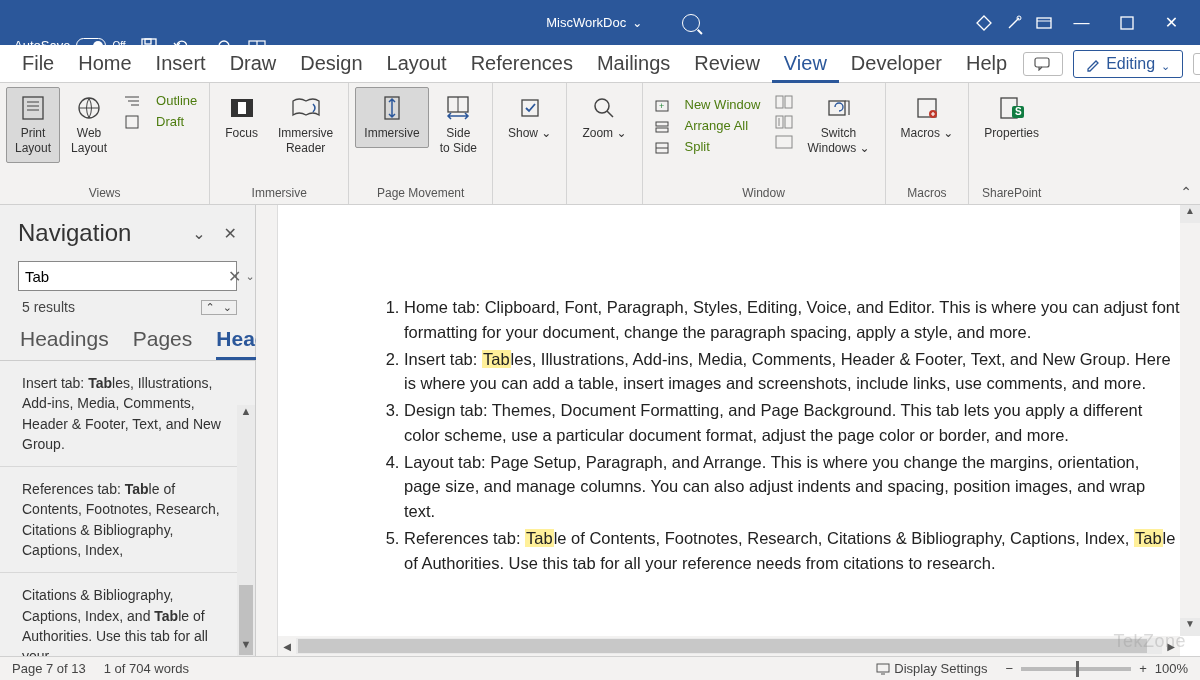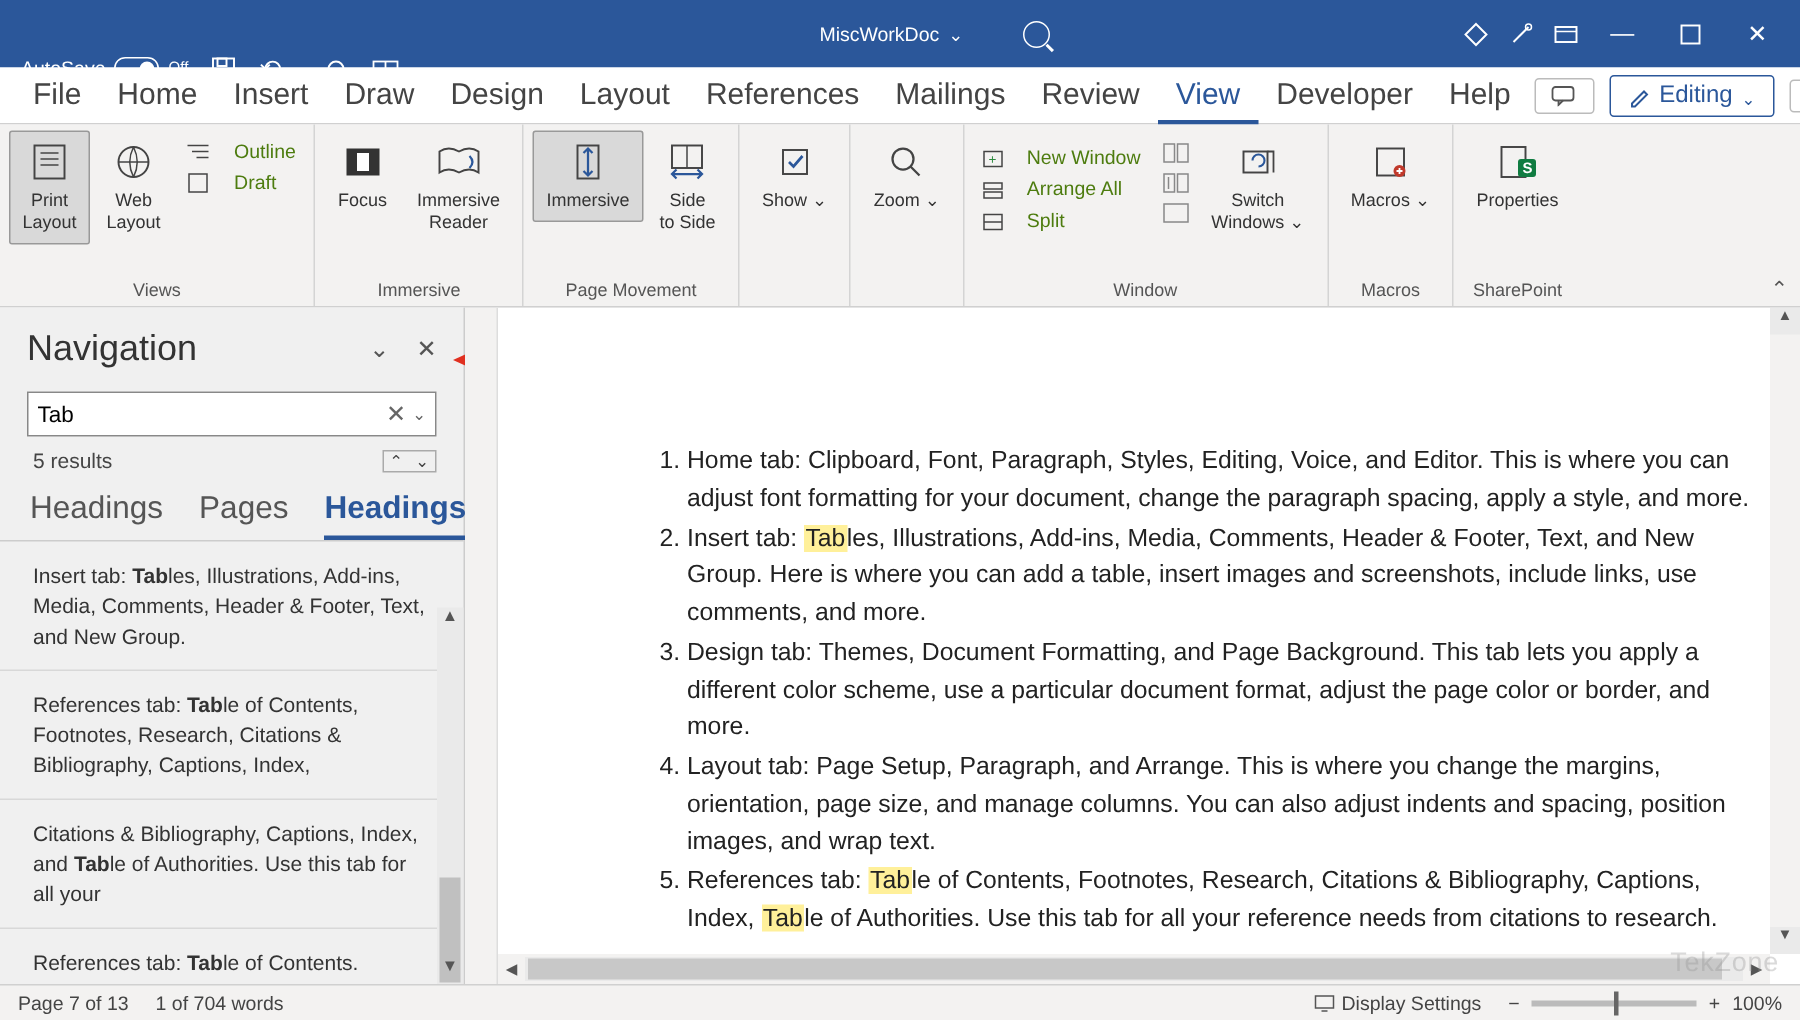--- a/index.html
+++ b/index.html
@@ -39,21 +39,21 @@
 .icon-box { width:32px; height:28px; display:flex; align-items:center; justify-content:center; }
 .small-list { display:flex; flex-direction:column; gap:2px; padding-top:4px;}
 .small-item { display:flex; align-items:flex-end; gap:16px; font-size:13px; color:#4d7c0f; padding:2px 6px;}
 .dd::after { content:' ⌄';}
 .ribbon-collapse { position:absolute; right:8px; bottom:4px; font-size:14px; color:#555;}
 
 
 .workarea { display:flex; height: calc(680px - 45px - 38px - 122px - 24px); }
 
 
-.navpane { width: 310px; background:#f0f0f0; border-right:1px solid #ccc; display:flex; flex-direction:column; padding: 14px 0 0 0; position:relative;}
+.navpane { width: 256px; background:#f0f0f0; border-right:1px solid #ccc; display:flex; flex-direction:column; padding: 14px 0 0 0; position:relative;}
 .navpane-head { display:flex; align-items:center; justify-content:space-between; padding:0 18px;}
 .navpane-title { font-size:24px; color:#333;}
 .navpane-head .tools { display:flex; gap:18px; font-size:16px; color:#555;}
 .nav-search-row { padding: 14px 18px 0 18px; }
 .nav-search { display:flex; align-items:center; border:1px solid #888; background:#fff; height:30px; padding:0 6px;}
 .nav-search input { flex:1; border:none; outline:none; font-size:15px; background:transparent;}
 .nav-search .x { color:#666; padding:0 4px;}
 .nav-search .dd2 { color:#666; font-size:11px;}
 .results-row { display:flex; justify-content:space-between; align-items:center; padding:8px 18px 0 22px; font-size:14px; color:#444;}
 .updn { display:flex; border:1px solid #aaa;}

